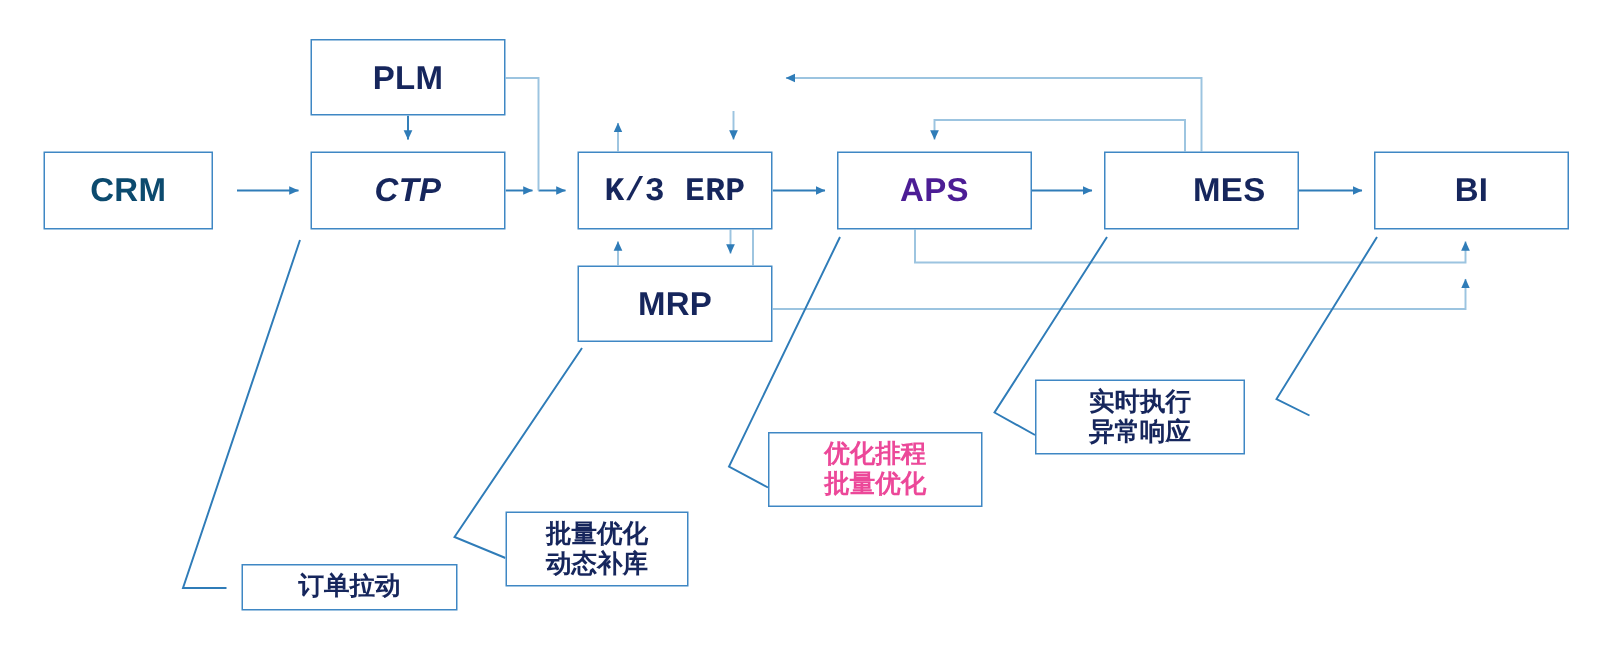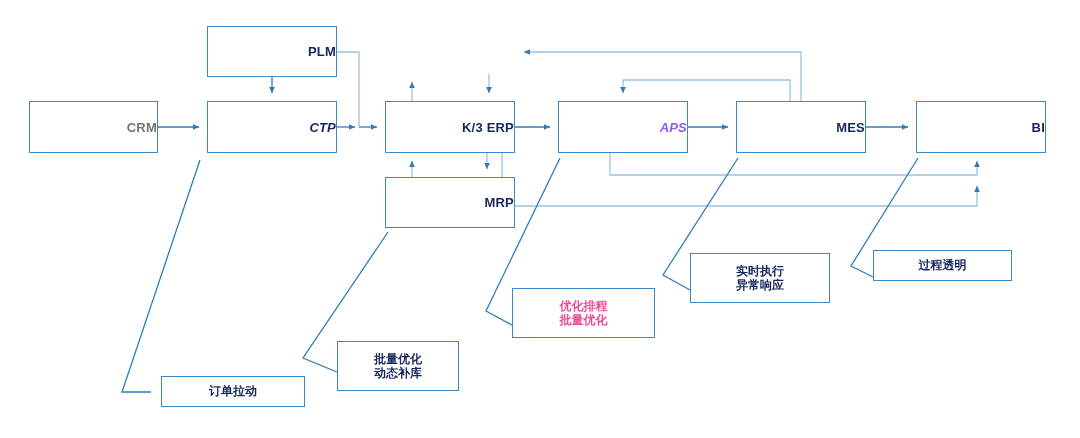--- a/index.html
+++ b/index.html
@@ -25,38 +25,38 @@
     height: 438px;
   }
   .node {
     position: absolute;
     box-sizing: border-box;
     border: 1.6px solid #3f87c4;
     background: #ffffff;
     color: #16265c;
     display: flex;
     align-items: center;
-    justify-content: flex-end;
+    justify-content: center;
     font-weight: bold;
-    font-size: 13px;
+    font-size: 22px;
     letter-spacing: 0.2px;
     z-index: 3;
   }
   .callout {
     position: absolute;
     box-sizing: border-box;
     border: 1.6px solid #3f87c4;
     background: #ffffff;
     color: #16265c;
     display: flex;
     flex-direction: column;
     align-items: center;
     justify-content: center;
     font-weight: bold;
-    font-size: 12px;
+    font-size: 17px;
     line-height: 1.18;
     z-index: 3;
   }
   .callout .ln { display: block; white-space: nowrap; }
 </style>
 </head>
 <body>
 
 <div id="stage" style="background: rgb(255, 255, 255);">
 
@@ -117,36 +117,36 @@
       <path d="M388,232 L303,358 L337,372"></path>
 
       <path d="M560,158 L486,311 L512,325"></path>
 
       <path d="M738,158 L663,275 L690,290"></path>
 
       <path d="M918,158 L851,266 L873,277"></path>
     </g>
   </svg>
 
-  <div class="node" id="n-crm" style="left: 29px; top: 101px; width: 129px; height: 52px; border-color: rgb(63, 135, 196); color: #737373;">
+  <div class="node" id="n-crm" style="left: 29px; top: 101px; width: 113px; height: 52px; border-color: rgb(63, 135, 196); color: #0c4a6e;">
     <span>CRM</span>
   </div>
   <div class="node" id="n-plm" style="left: 207px; top: 26px; width: 130px; height: 51px; border-color: rgb(63, 135, 196); color: rgb(22, 38, 92);">
     <span>PLM</span>
   </div>
   <div class="node" id="n-ctp" style="left: 207px; top: 101px; width: 130px; height: 52px; border-color: rgb(63, 135, 196); color: rgb(22, 38, 92); font-style: italic;">
     <span>CTP</span>
   </div>
-  <div class="node" id="n-k3erp" style="left: 385px; top: 101px; width: 130px; height: 52px; border-color: rgb(63, 135, 196); color: rgb(22, 38, 92);">
+  <div class="node" id="n-k3erp" style="left: 385px; top: 101px; width: 130px; height: 52px; border-color: rgb(63, 135, 196); color: rgb(22, 38, 92); font-family: Liberation Mono, monospace;">
     <span>K/3 ERP</span>
   </div>
   <div class="node" id="n-mrp" style="left: 385px; top: 177px; width: 130px; height: 51px; border-color: rgb(63, 135, 196); color: rgb(22, 38, 92);">
     <span>MRP</span>
   </div>
-  <div class="node" id="n-aps" style="left: 558px; top: 101px; width: 130px; height: 52px; border-color: rgb(63, 135, 196); color: #8b5cf6; font-style: italic;">
+  <div class="node" id="n-aps" style="left: 558px; top: 101px; width: 130px; height: 52px; border-color: rgb(63, 135, 196); color: #4c1d95;">
     <span>APS</span>
   </div>
   <div class="node" id="n-mes" style="left: 736px; top: 101px; width: 130px; height: 52px; border-color: rgb(63, 135, 196); color: rgb(22, 38, 92); padding-left: 37px;">
     <span>MES</span>
   </div>
   <div class="node" id="n-bi" style="left: 916px; top: 101px; width: 130px; height: 52px; border-color: rgb(63, 135, 196); color: rgb(22, 38, 92);">
     <span>BI</span>
   </div>
 
   <div class="callout" id="c-0" style="left: 161px; top: 376px; width: 144px; height: 31px; border-color: rgb(63, 135, 196); color: rgb(22, 38, 92);">
@@ -157,17 +157,14 @@
     <span class="ln">动态补库</span>
   </div>
   <div class="callout" id="c-2" style="left: 512px; top: 288px; width: 143px; height: 50px; border-color: rgb(63, 135, 196); color: #ec4899;">
     <span class="ln">优化排程</span>
     <span class="ln">批量优化</span>
   </div>
   <div class="callout" id="c-3" style="left: 690px; top: 253px; width: 140px; height: 50px; border-color: rgb(63, 135, 196); color: rgb(22, 38, 92);">
     <span class="ln">实时执行</span>
     <span class="ln">异常响应</span>
   </div>
-  <div class="callout" id="c-4" style="left: 873px; top: 250px; width: 139px; height: 31px; border-color: rgb(63, 135, 196); color: rgb(22, 38, 92);">
-    <span class="ln">过程透明</span>
-  </div>
 
 </div>
 
 </body></html>

